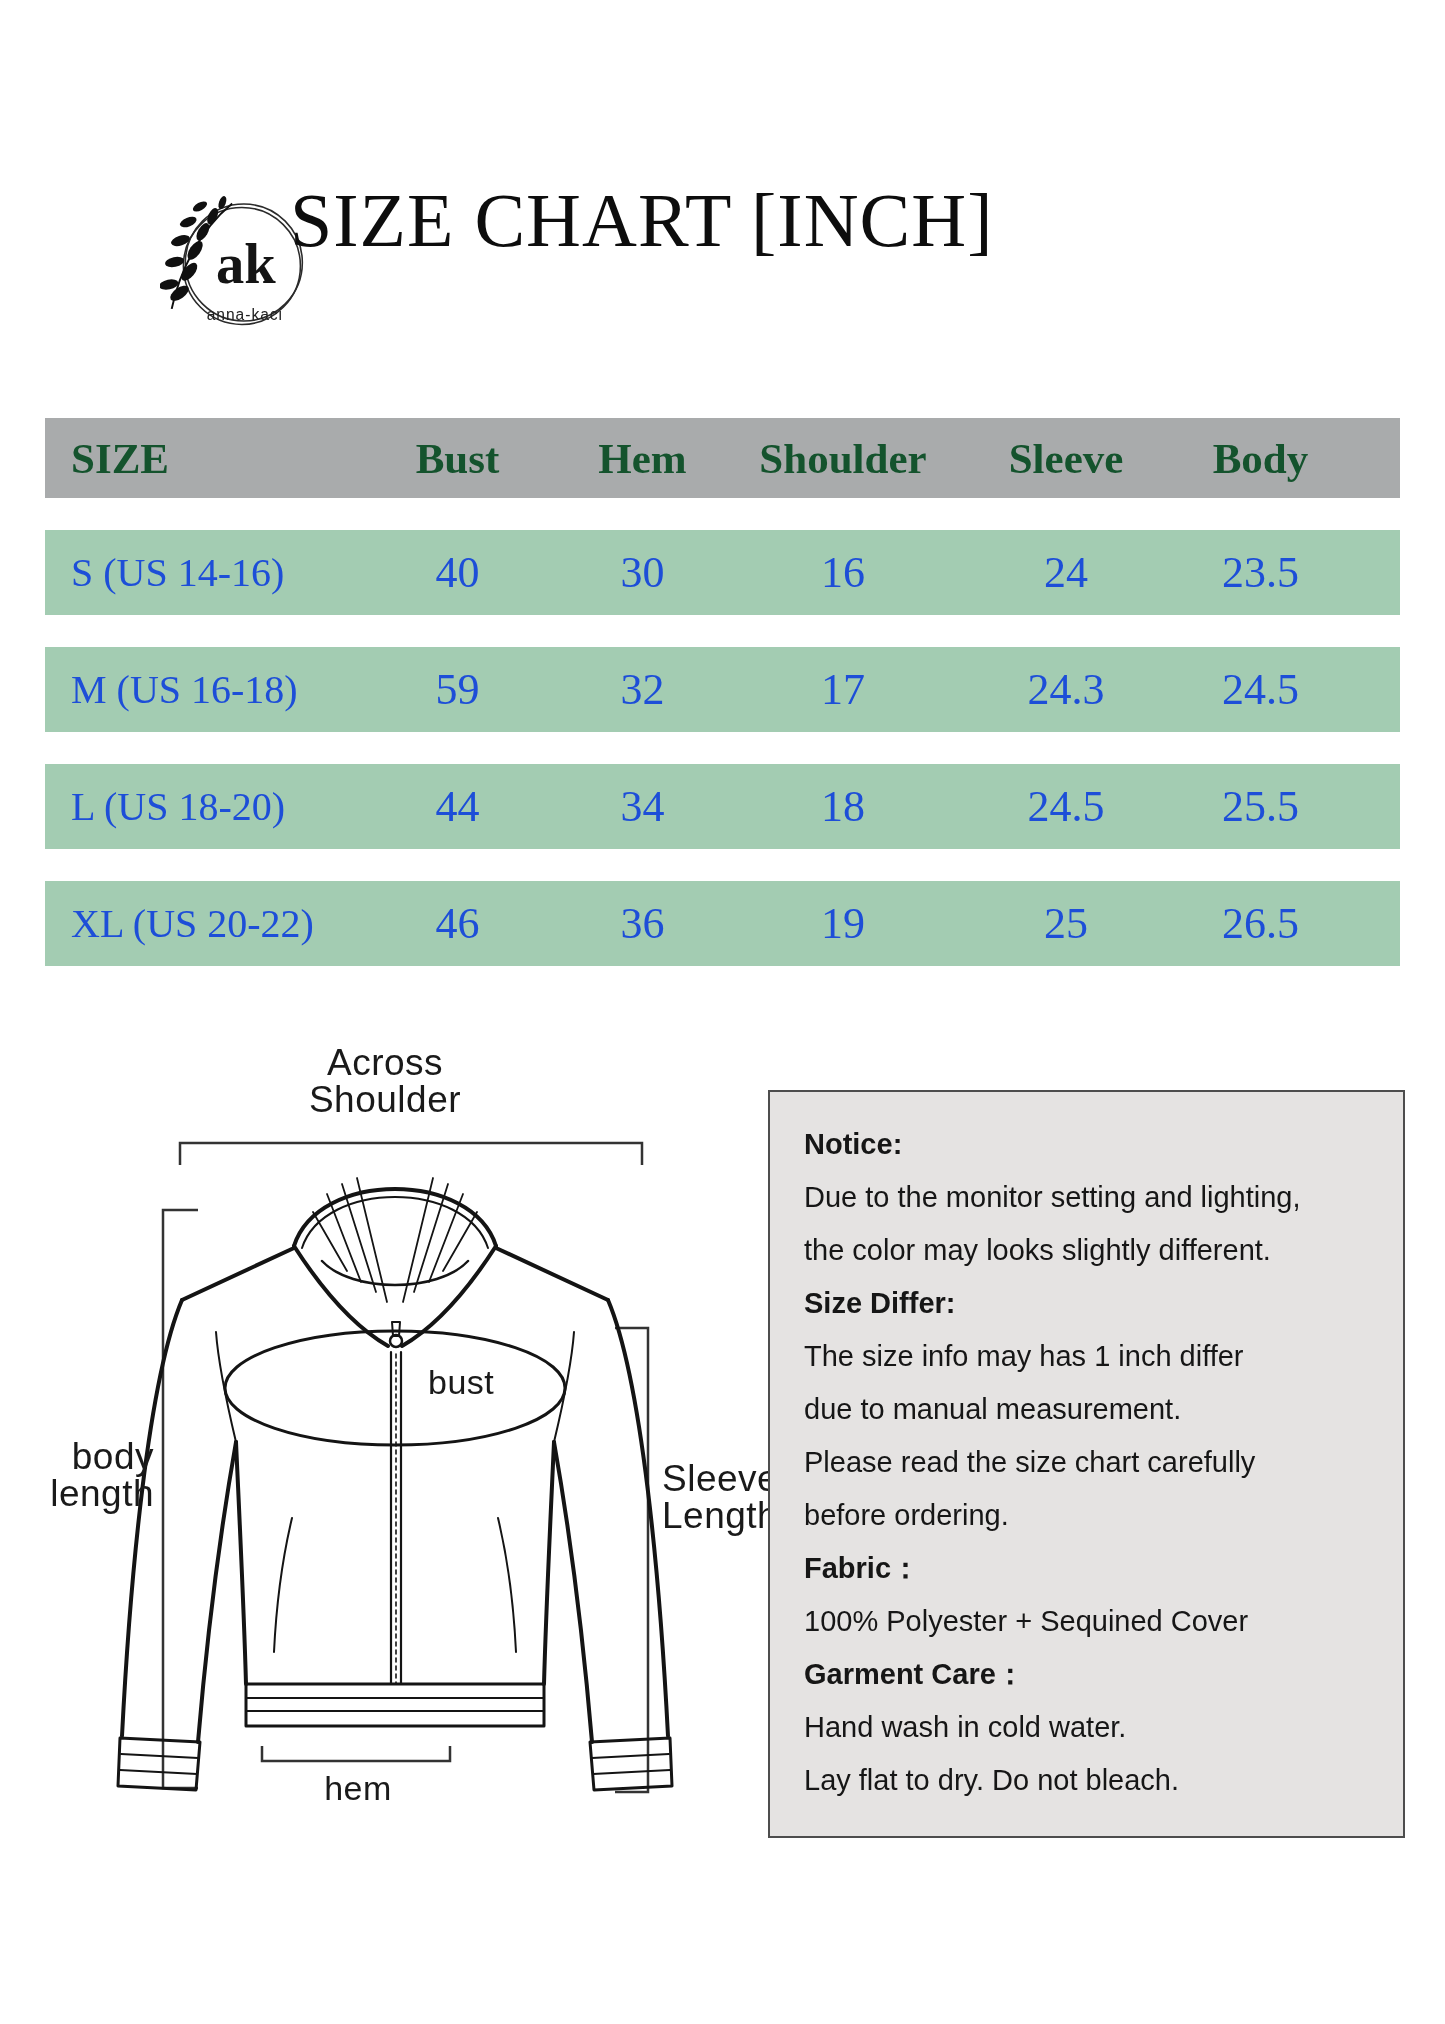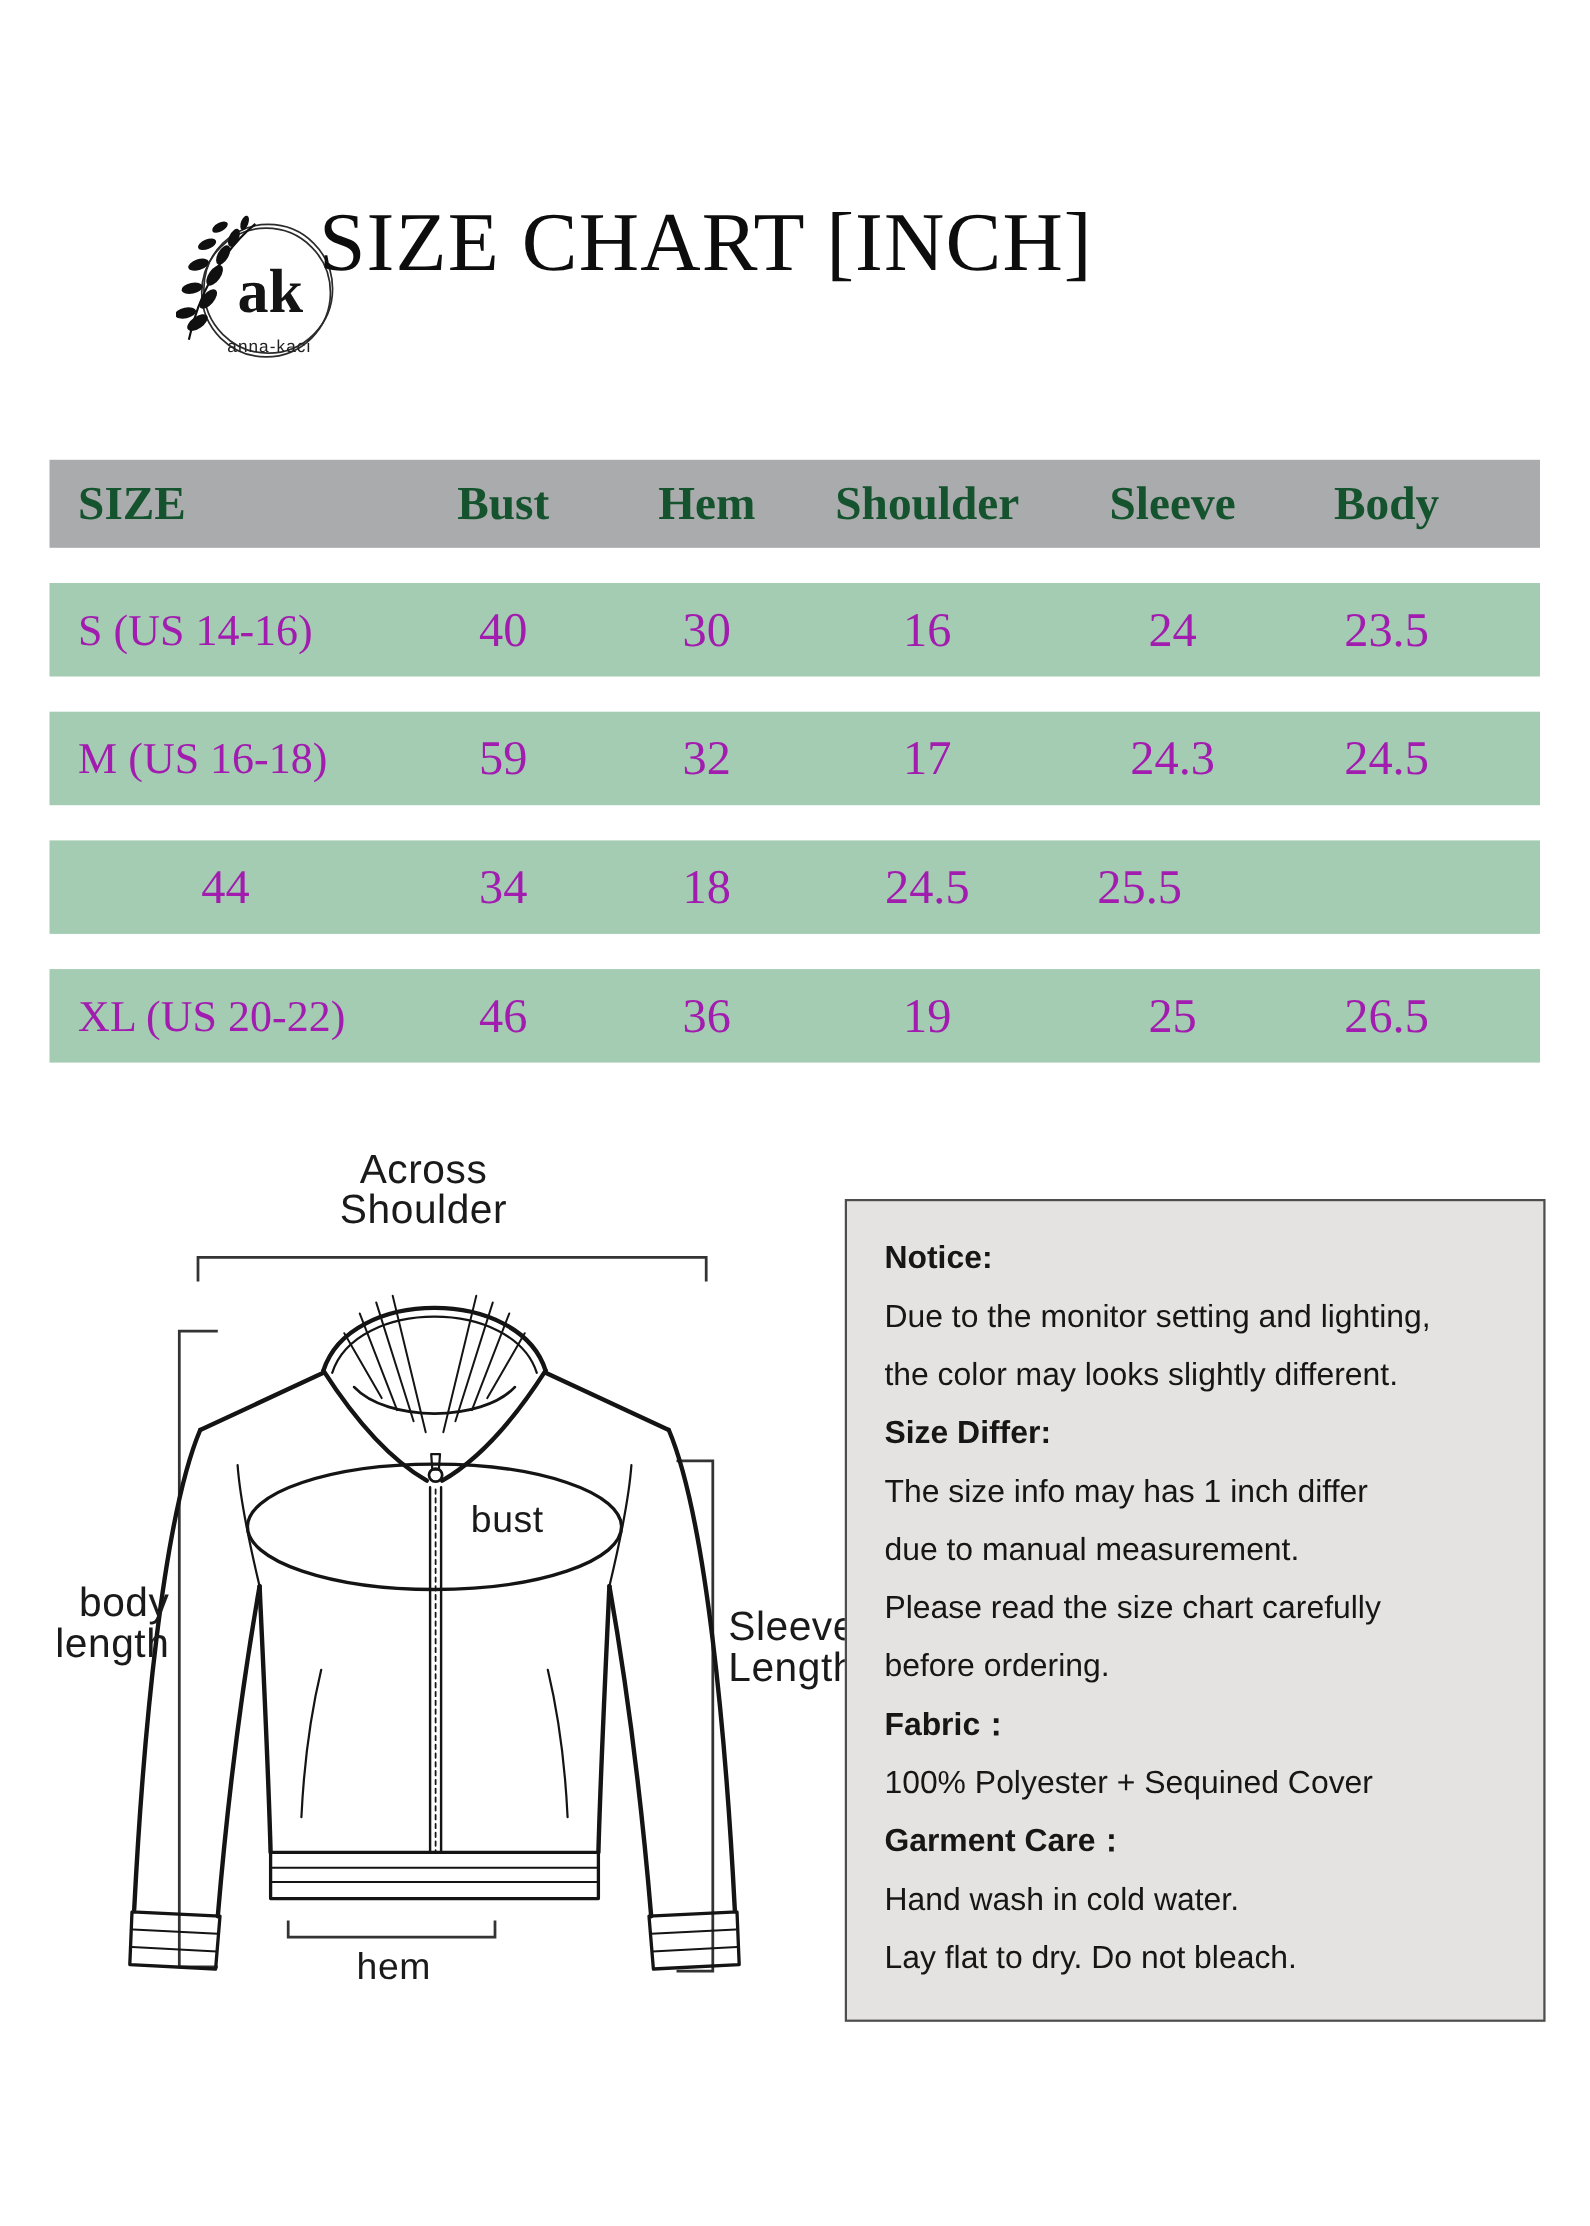--- a/index.html
+++ b/index.html
@@ -19,21 +19,21 @@
     font-weight:400;font-size:76px;line-height:1;
     letter-spacing:1px;color:#0d0d0d;white-space:nowrap;
   }
   
   .size-table{position:absolute;left:45px;top:418px;width:1355px;}
   .t-row{
     display:grid;
     grid-template-columns:320px 185px 185px 216px 230px 219px;
     align-items:center;
     font-family:"Liberation Serif",serif;
-    color:#a21caf;
+    color:#1d4ed8;
   }
   .t-head{height:80px;background:#a9abac;color:#14532d;font-weight:700;font-size:43px;}
   .t-body{height:85px;background:#a3ccb2;margin-top:32px;font-size:42px;}
   .t-body:first-of-type{margin-top:30px;}
   .cell{text-align:center;}
   .cell.size-col{text-align:left;padding-left:26px;}
   .cell.body-col{padding-right:60px;}
   .t-body .cell{font-size:44px;}
   .t-body .cell.size-col{font-size:40px;}
   
@@ -109,20 +109,21 @@
     <div class="t-row t-body">
       <div class="cell size-col">M (US 16-18)</div>
       <div class="cell">59</div>
       <div class="cell">32</div>
       <div class="cell">17</div>
       <div class="cell">24.3</div>
       <div class="cell body-col">24.5</div>
     </div>
 
     <div class="t-row t-body">
+      <div class="cell size-col">L (US 18-20)</div>
       <div class="cell">44</div>
       <div class="cell">34</div>
       <div class="cell">18</div>
       <div class="cell">24.5</div>
       <div class="cell body-col">25.5</div>
     </div>
 
     <div class="t-row t-body">
       <div class="cell size-col">XL (US 20-22)</div>
       <div class="cell">46</div>

